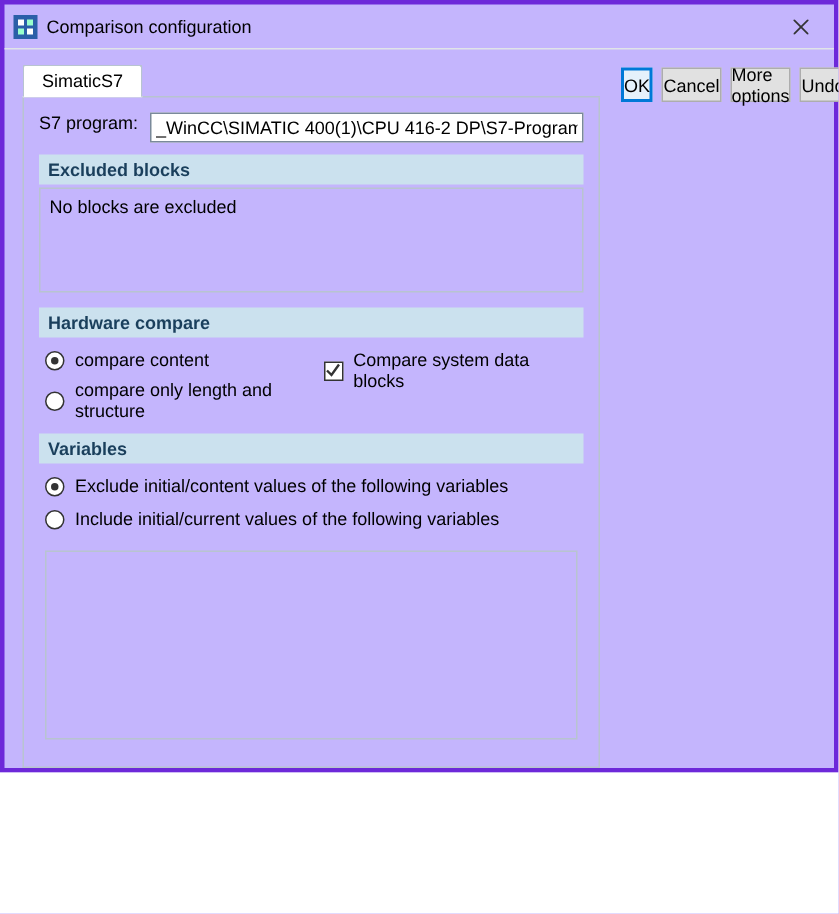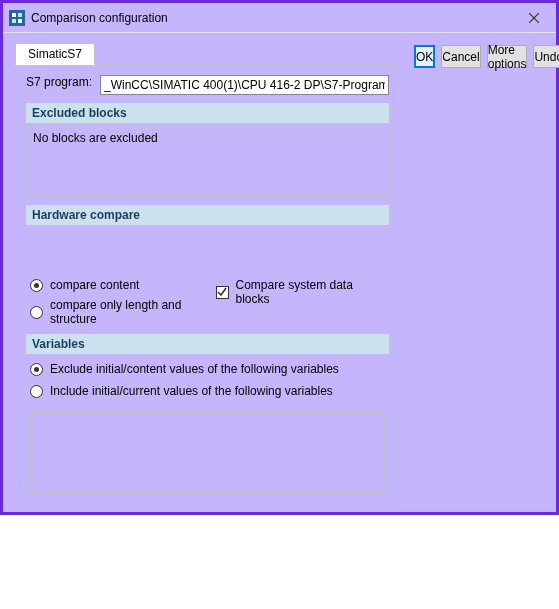--- a/index.html
+++ b/index.html
@@ -66,21 +66,21 @@
       background: #cbe1ee; color: #1a3f5c;
       font-weight: bold; padding: 3px 6px;
     }
     .excluded-box {
       border: 1px solid #b8c4d0; height: 70px; padding: 5px 6px;
       margin-top: 2px; margin-bottom: 10px;
     }
     .two-cols { display: flex; gap: 2px; }
     .two-cols .section-header { flex: 1; }
     .two-cols-body { display: flex; gap: 16px; padding: 8px 4px 8px 4px; }
-    .col { flex: 1; display: flex; flex-direction: column; gap: 6px; margin-top: 45px; }
+    .col { flex: 1; display: flex; flex-direction: column; gap: 6px; }
     .radio-row, .check-row { display: flex; align-items: center; gap: 7px; }
     .radio, .checkbox { width: 13px; height: 13px; flex-shrink: 0; }
     .radio { border: 1px solid #333; border-radius: 50%; background: #fff; display:flex; align-items:center; justify-content:center; }
     .radio.checked::after { content: ""; width: 5px; height: 5px; background: #333; border-radius: 50%; }
     .checkbox { border: 1px solid #333; background: #fff; display:flex; align-items:center; justify-content:center; }
     .checkbox.checked svg { width: 10px; height: 10px; }
     .vars-body { padding: 8px 4px 8px 4px; display: flex; flex-direction: column; gap: 8px; }
     .vars-box {
       border: 1px solid #b8c4d0; flex: 1; margin-top: 6px;
     }

